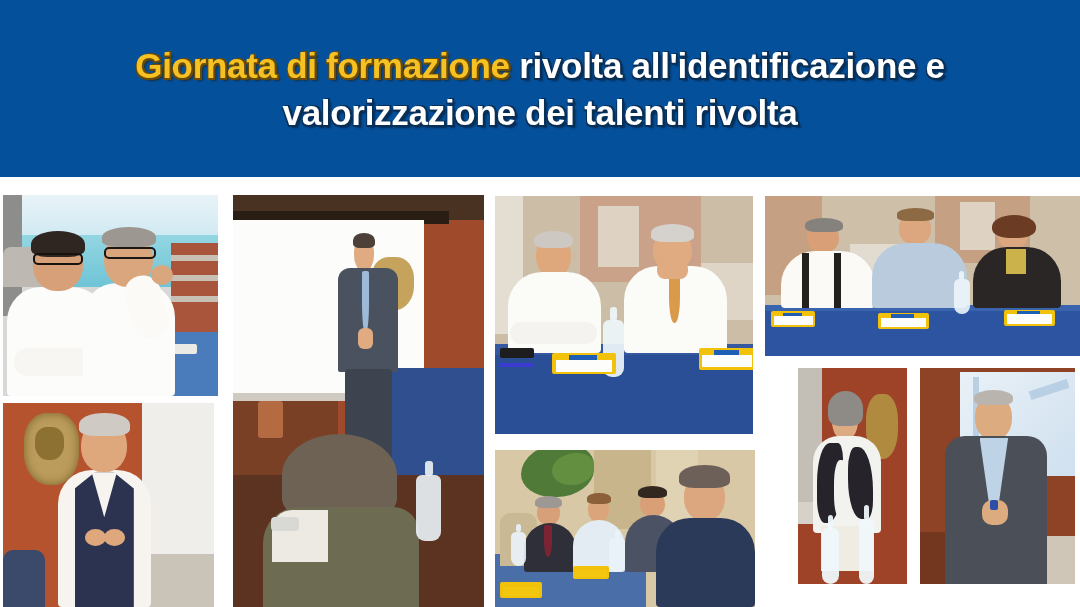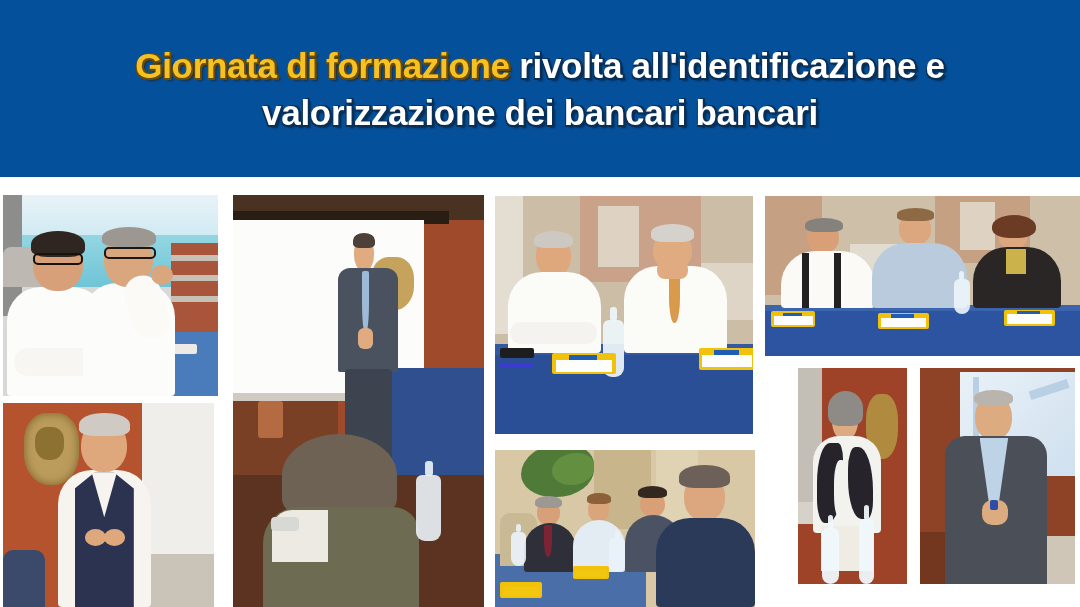--- a/index.html
+++ b/index.html
@@ -83,21 +83,21 @@
 </style>
 </head>
 <body>
 
 <div id="slide">
 
   <div id="header-band">
     <div class="title-line">
       <span class="t-gold">Giornata di formazione</span><span class="t-white"> rivolta all'identificazione e</span>
     </div>
-    <div class="title-line t-white">valorizzazione dei bancari bancari</div>
+    <div class="title-line t-white">valorizzazione dei talenti rivolta</div>
   </div>
 
   <div id="collage">
 
     <div class="photo" style="left:3px;top:18px;width:215px;height:201px;">
       <div class="scene">
         <div class="sky" style="left:0;top:0;width:100%;height:22%;background:linear-gradient(#e8f3f7,#cfe9f2);"></div>
         <div class="sky" style="left:0;top:20%;width:100%;height:26%;background:linear-gradient(#93d6e2,#6fc4d6);"></div>
         <div class="wall" style="left:0;top:0;width:9%;height:60%;background:#8d8d8c;"></div>
         <div class="wall" style="left:0;top:26%;width:22%;height:20%;background:#bdb8b1;border-radius:8px 8px 0 0;"></div>

